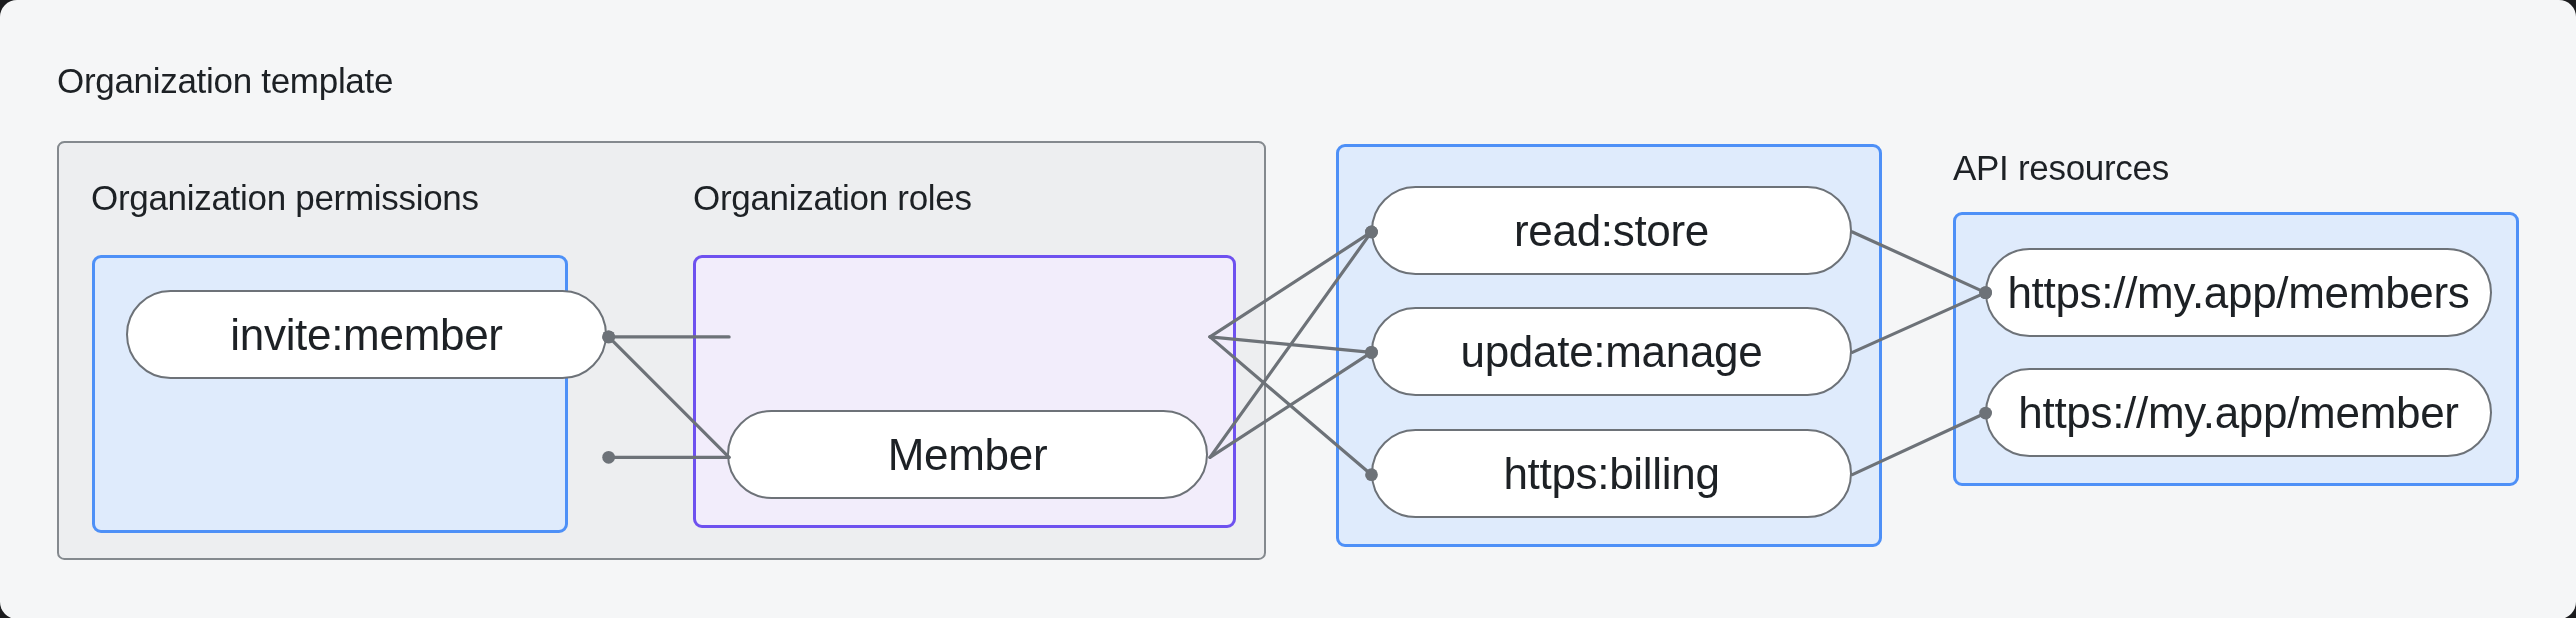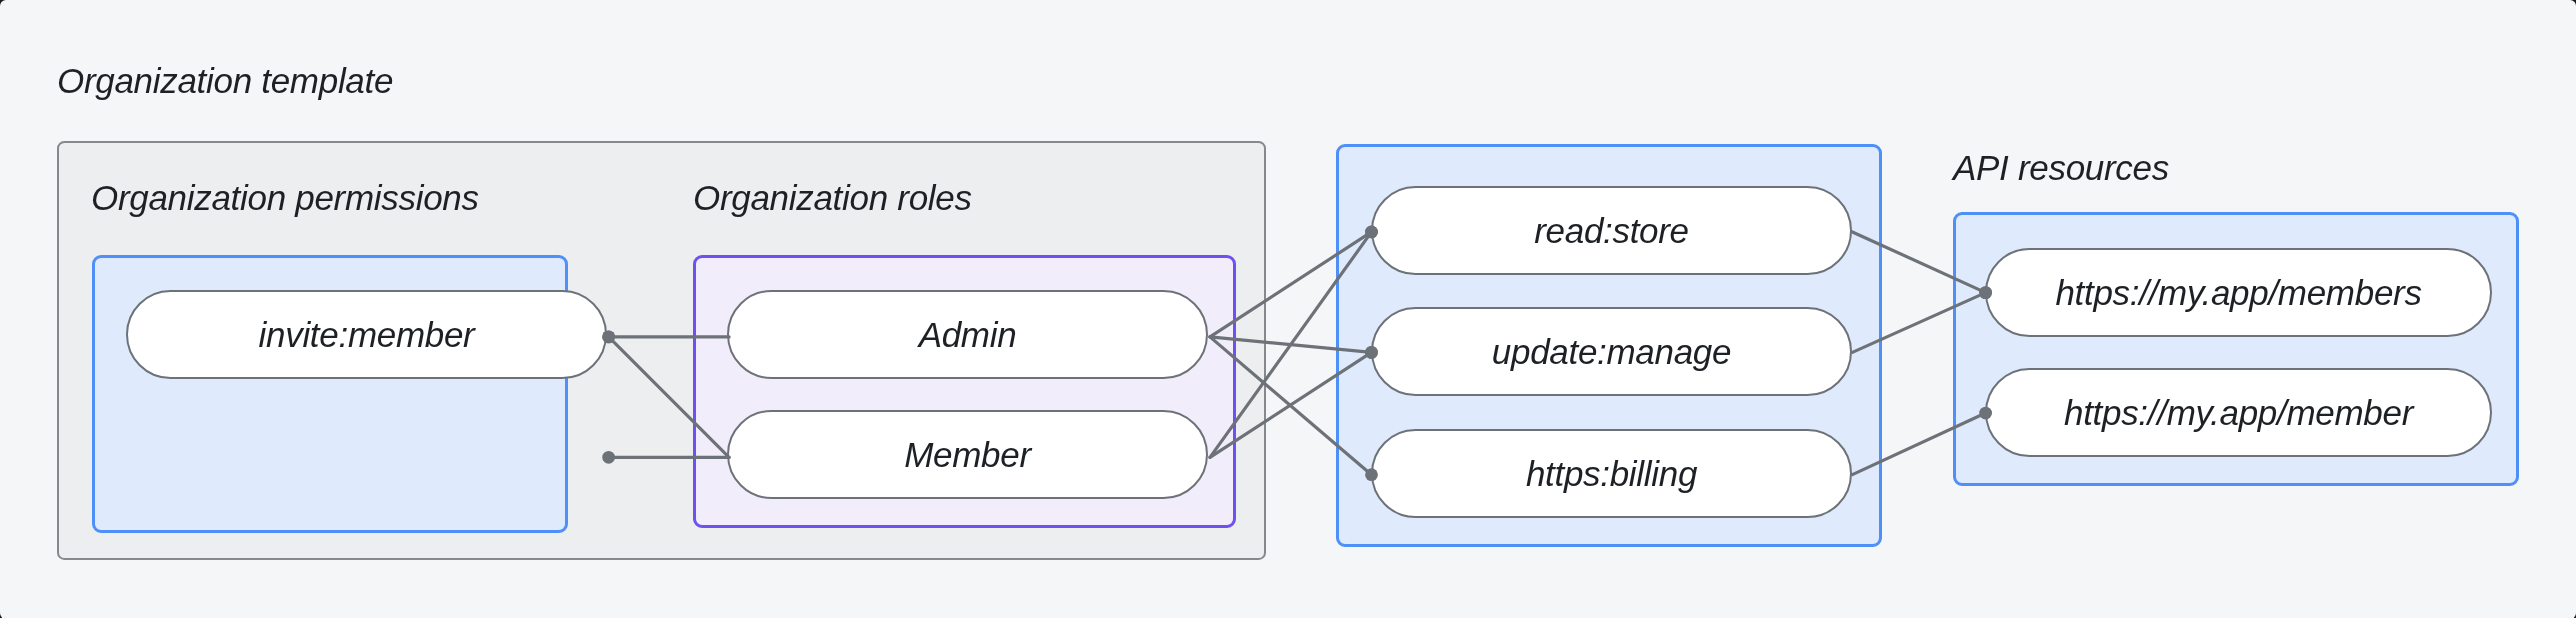--- a/index.html
+++ b/index.html
@@ -15,23 +15,22 @@
     --edge:#6D7278;
     --text:#1D2125;
   }
   *{box-sizing:border-box;margin:0;padding:0;}
   html,body{background:#1B1C1E;}
   body{font-family:"Liberation Sans","DejaVu Sans",sans-serif;color:var(--text);}
   #canvas{
     position:relative;
     width:2576px;height:619px;
     background:var(--canvas-bg);
-    border-radius:6px;
+    border-radius:17px;
     overflow:hidden;
-    font-style:italic;
   }
   .heading{
     position:absolute;
     font-size:35px;
     line-height:42px;
     letter-spacing:-0.3px;
     color:var(--text);
     white-space:nowrap;
   }
   .group-box{
@@ -54,21 +53,21 @@
     border:3.7px solid var(--purple-border);
   }
   .pill{
     position:absolute;
     background:var(--pill-bg);
     border:2.7px solid var(--pill-border);
     border-radius:45px;
     display:flex;
     align-items:center;
     justify-content:center;
-    font-size:35px;
+    font-size:44px;
     letter-spacing:-0.3px;
     white-space:nowrap;
   }
   #edges{
     position:absolute;
     left:0;top:0;width:2576px;height:619px;
     pointer-events:none;
   }
 </style>
 </head>
@@ -84,23 +83,20 @@
 
     <div class="group-box blue-box" style="left:33px;top:112px;width:476px;height:278px;">
       <div class="pill" style="left:31px;top:32px;width:481px;height:89px;">
         <span>invite:member</span>
       </div>
     </div>
 
     <div class="heading" style="left:634px;top:34px;">Organization roles</div>
 
     <div class="group-box purple-box" style="left:634px;top:112px;width:543px;height:273px;">
-      <div class="pill" style="left:31px;top:32px;width:481px;height:89px;">
-        <span>Admin</span>
-      </div>
       <div class="pill" style="left:31px;top:152px;width:481px;height:89px;">
         <span>Member</span>
       </div>
     </div>
 
   </div>
 
 
   <div class="group-box blue-box" style="left:1336px;top:144px;width:546px;height:403px;">
     <div class="pill" style="left:32px;top:39px;width:481px;height:89px;">

